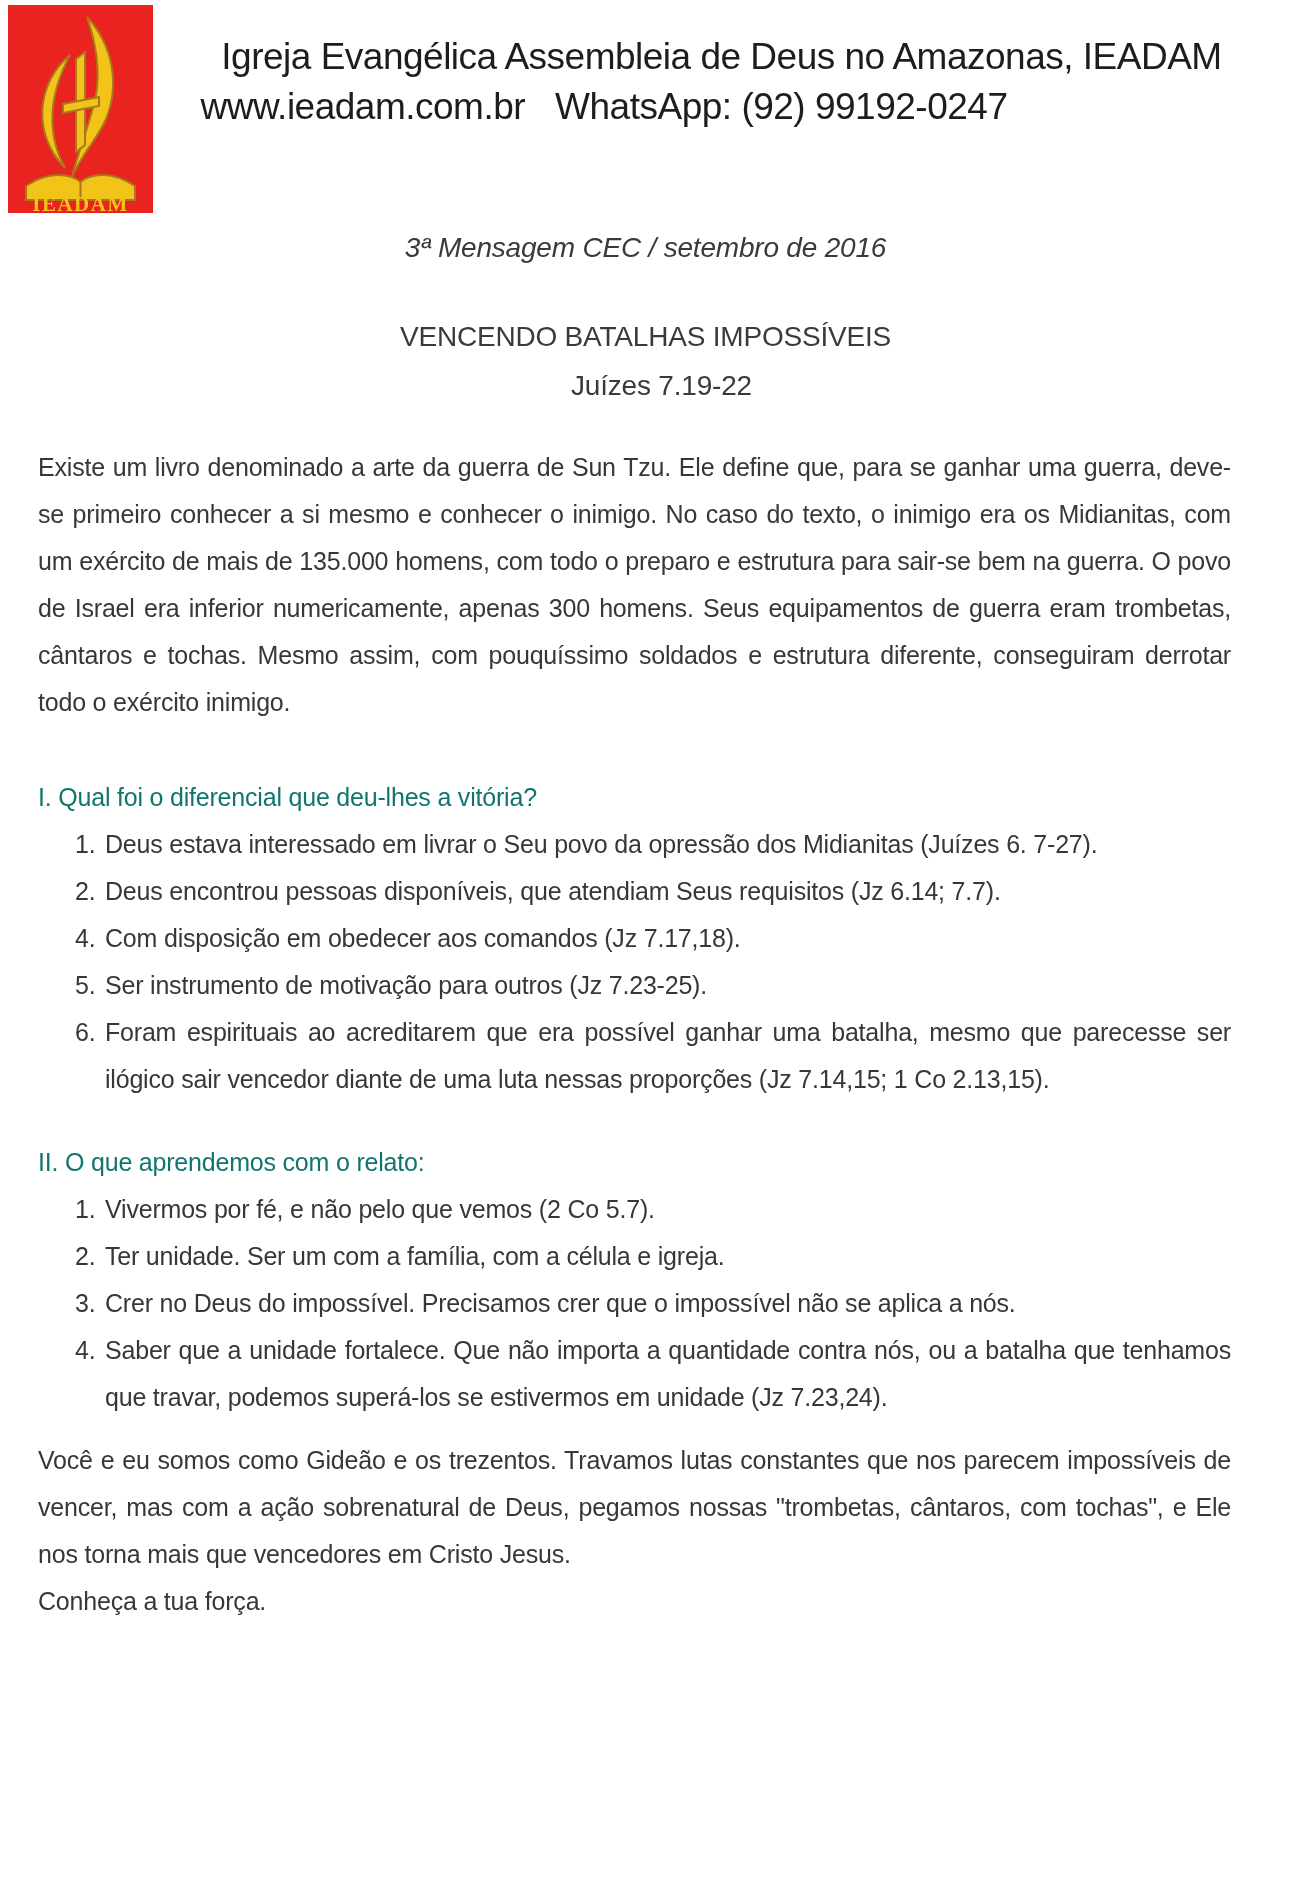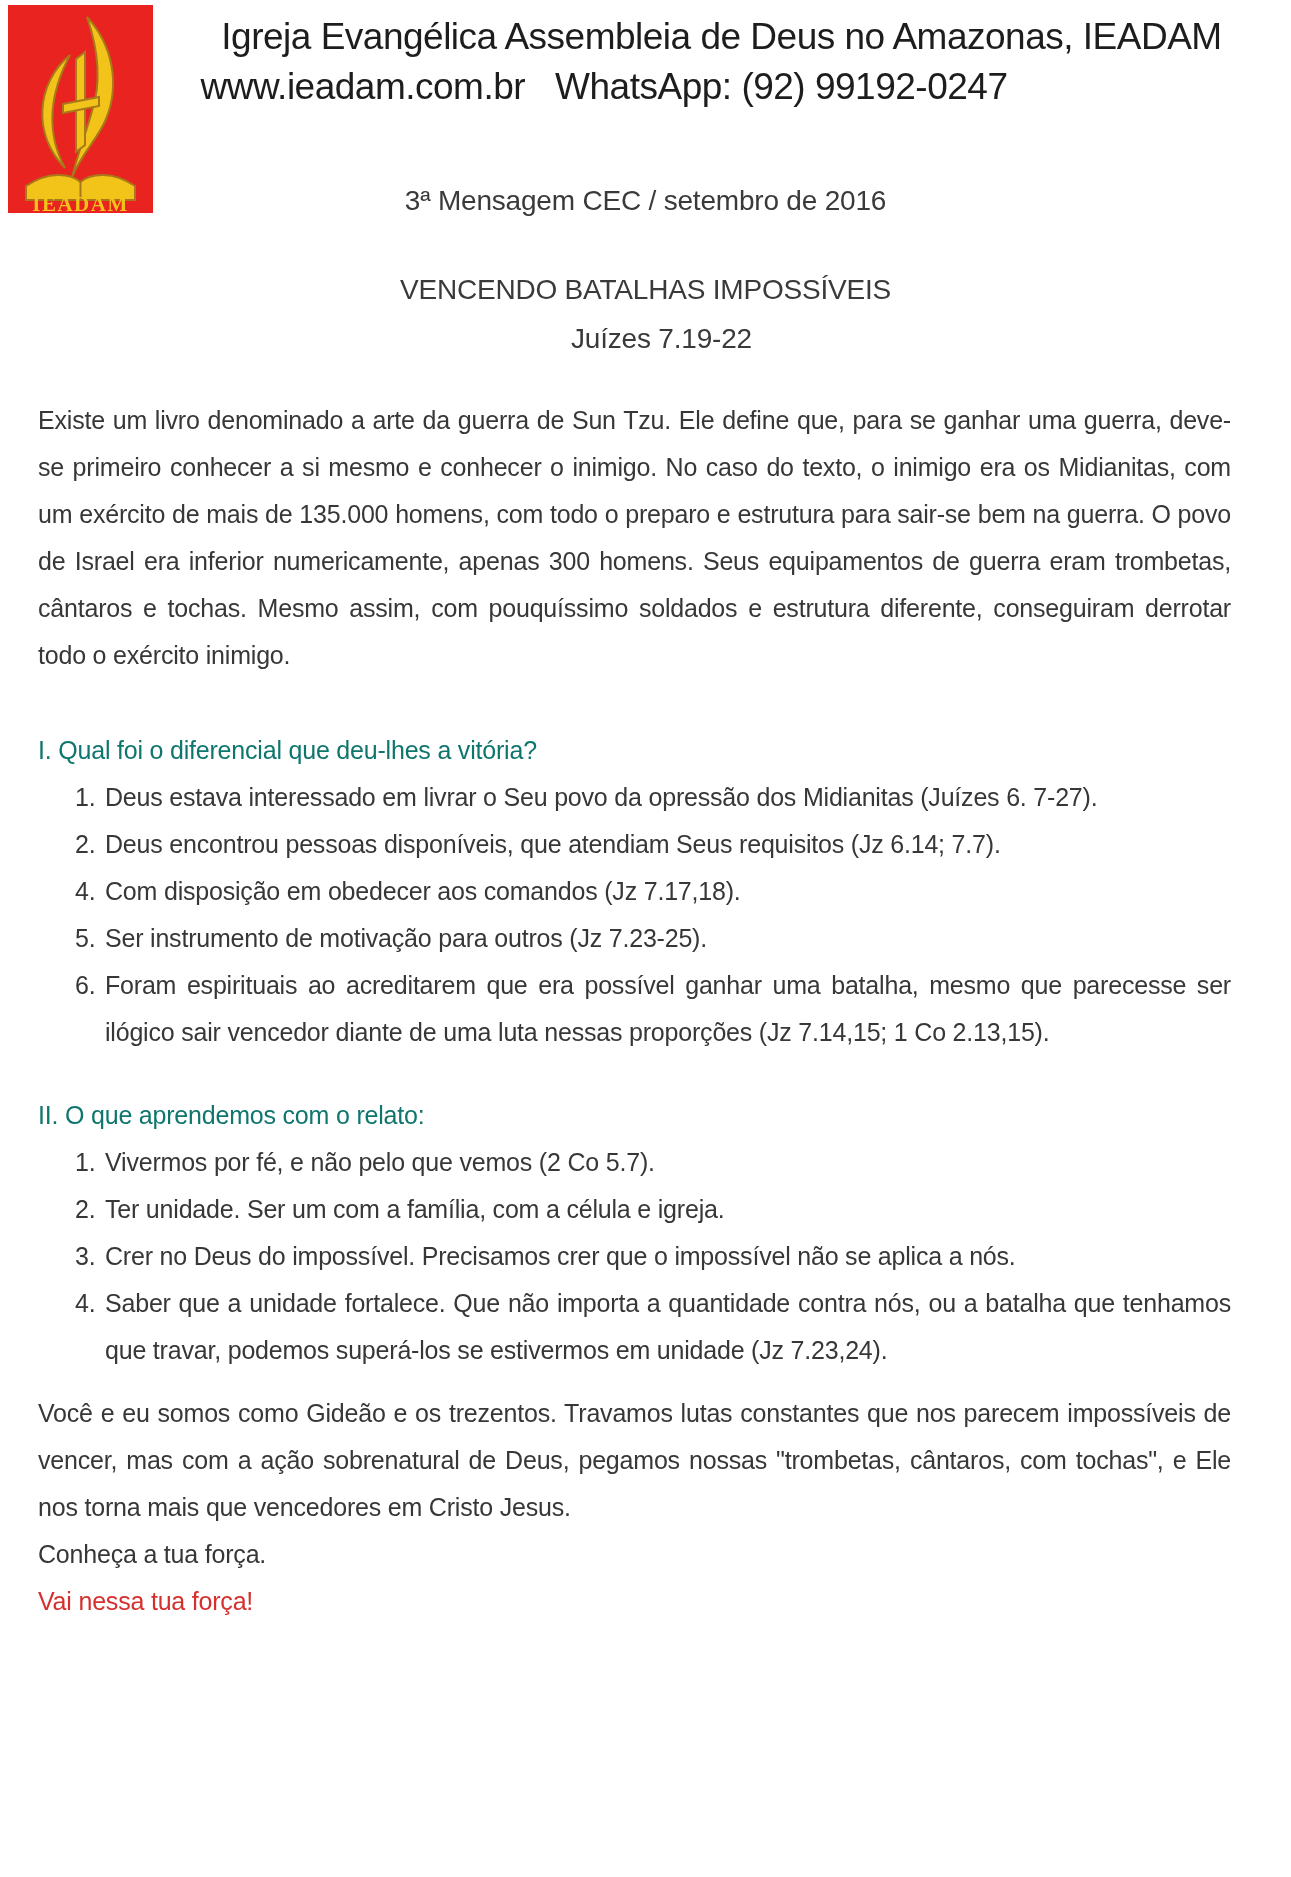--- a/index.html
+++ b/index.html
@@ -16,37 +16,37 @@
   .logo {
     position: absolute;
     left: 8px;
     top: 5px;
     width: 145px;
     height: 208px;
     display: block;
   }
   .header-text {
     margin-left: 152px;
-    padding-top: 12px;
+    padding-top: 32px;
     text-align: center;
     color: #1d1d1d;
     font-size: 37px;
     line-height: 50px;
     letter-spacing: -0.5px;
   }
   .contact-line { padding-right: 235px; }
   .contact-line .gap { margin-left: 30px; }
   
   .center-line {
     text-align: center;
     font-size: 28px;
     line-height: 41px;
     color: #3a3a3a;
   }
-  .meta { margin-top: 68px; }
+  .meta { margin-top: 95px; font-style: italic; }
   .doc-title { margin-top: 48px; }
   .doc-subtitle { margin-top: 8px; padding-left: 32px; }
   
   main {
     padding: 38px 60px 0 38px;
     font-size: 25px;
     line-height: 47px;
   }
   p, .line { margin: 0; }
   .para { text-align: justify; }
@@ -115,14 +115,13 @@
   <div class="sec-heading sec-heading-2">II. O que aprendemos com o relato:</div>
   <div>
     <div class="li"><span class="num">1.</span><span>Vivermos por fé, e não pelo que vemos (2 Co 5.7).</span></div>
     <div class="li"><span class="num">2.</span><span>Ter unidade. Ser um com a família, com a célula e igreja.</span></div>
     <div class="li"><span class="num">3.</span><span>Crer no Deus do impossível. Precisamos crer que o impossível não se aplica a nós.</span></div>
     <div class="li"><span class="num">4.</span><span>Saber que a unidade fortalece. Que não importa a quantidade contra nós, ou a batalha que tenhamos que travar, podemos superá-los se estivermos em unidade (Jz 7.23,24).</span></div>
   </div>
 
   <p class="para closing-para">Você e eu somos como Gideão e os trezentos. Travamos lutas constantes que nos parecem impossíveis de vencer, mas com a ação sobrenatural de Deus, pegamos nossas "trombetas, cântaros, com tochas", e Ele nos torna mais que vencedores em Cristo Jesus.</p>
   <div class="line">Conheça a tua força.</div>
-  <div class="line red-line">Vai nessa tua força!</div>
 </main>
 
 </body></html>

